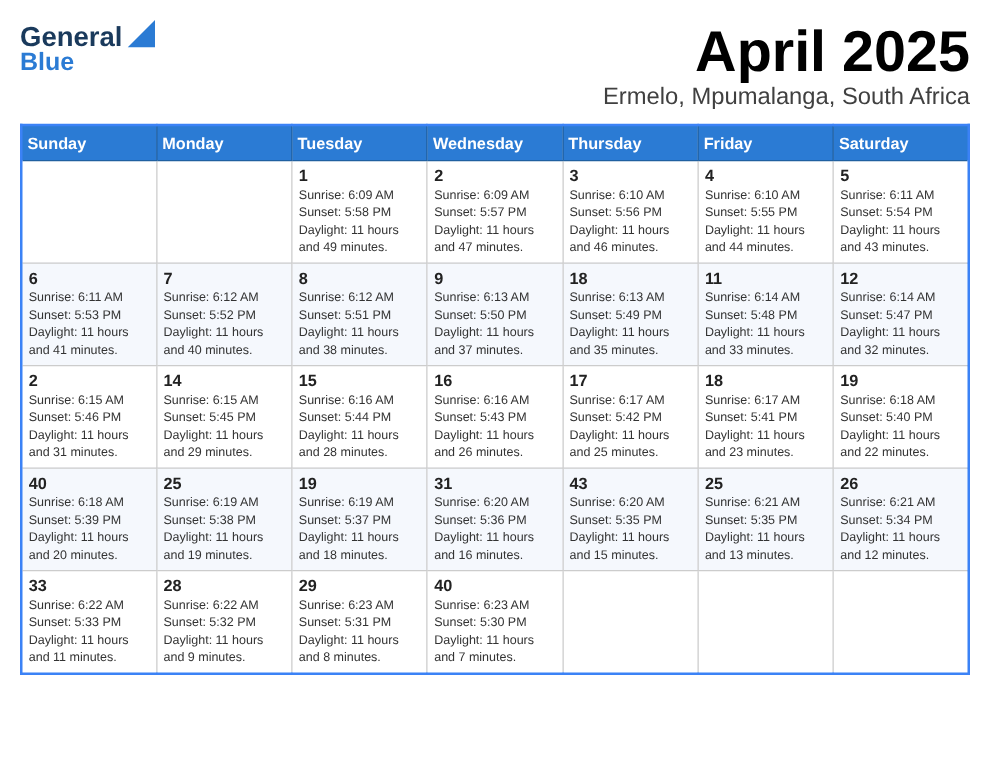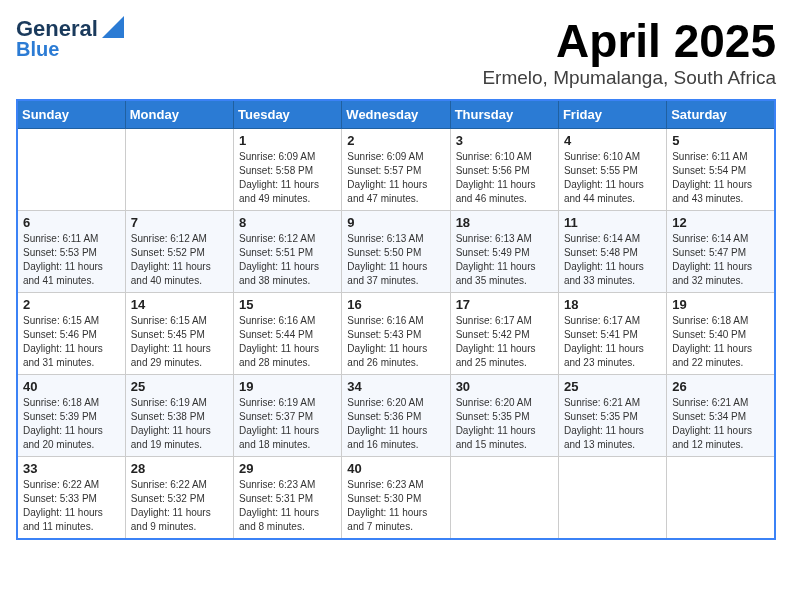--- a/index.html
+++ b/index.html
@@ -249,27 +249,27 @@
 Sunset: 5:38 PM
 Daylight: 11 hours and 19 minutes.</div>
         </td>
         <td>
           <span class="day-num">19</span>
           <div class="day-info" style="white-space: pre-line;">Sunrise: 6:19 AM
 Sunset: 5:37 PM
 Daylight: 11 hours and 18 minutes.</div>
         </td>
         <td>
-          <span class="day-num">34</span>
+          <span class="day-num">31</span>
           <div class="day-info" style="white-space: pre-line;">Sunrise: 6:20 AM
 Sunset: 5:36 PM
 Daylight: 11 hours and 16 minutes.</div>
         </td>
         <td>
-          <span class="day-num">30</span>
+          <span class="day-num">43</span>
           <div class="day-info" style="white-space: pre-line;">Sunrise: 6:20 AM
 Sunset: 5:35 PM
 Daylight: 11 hours and 15 minutes.</div>
         </td>
         <td>
           <span class="day-num">25</span>
           <div class="day-info" style="white-space: pre-line;">Sunrise: 6:21 AM
 Sunset: 5:35 PM
 Daylight: 11 hours and 13 minutes.</div>
         </td>

